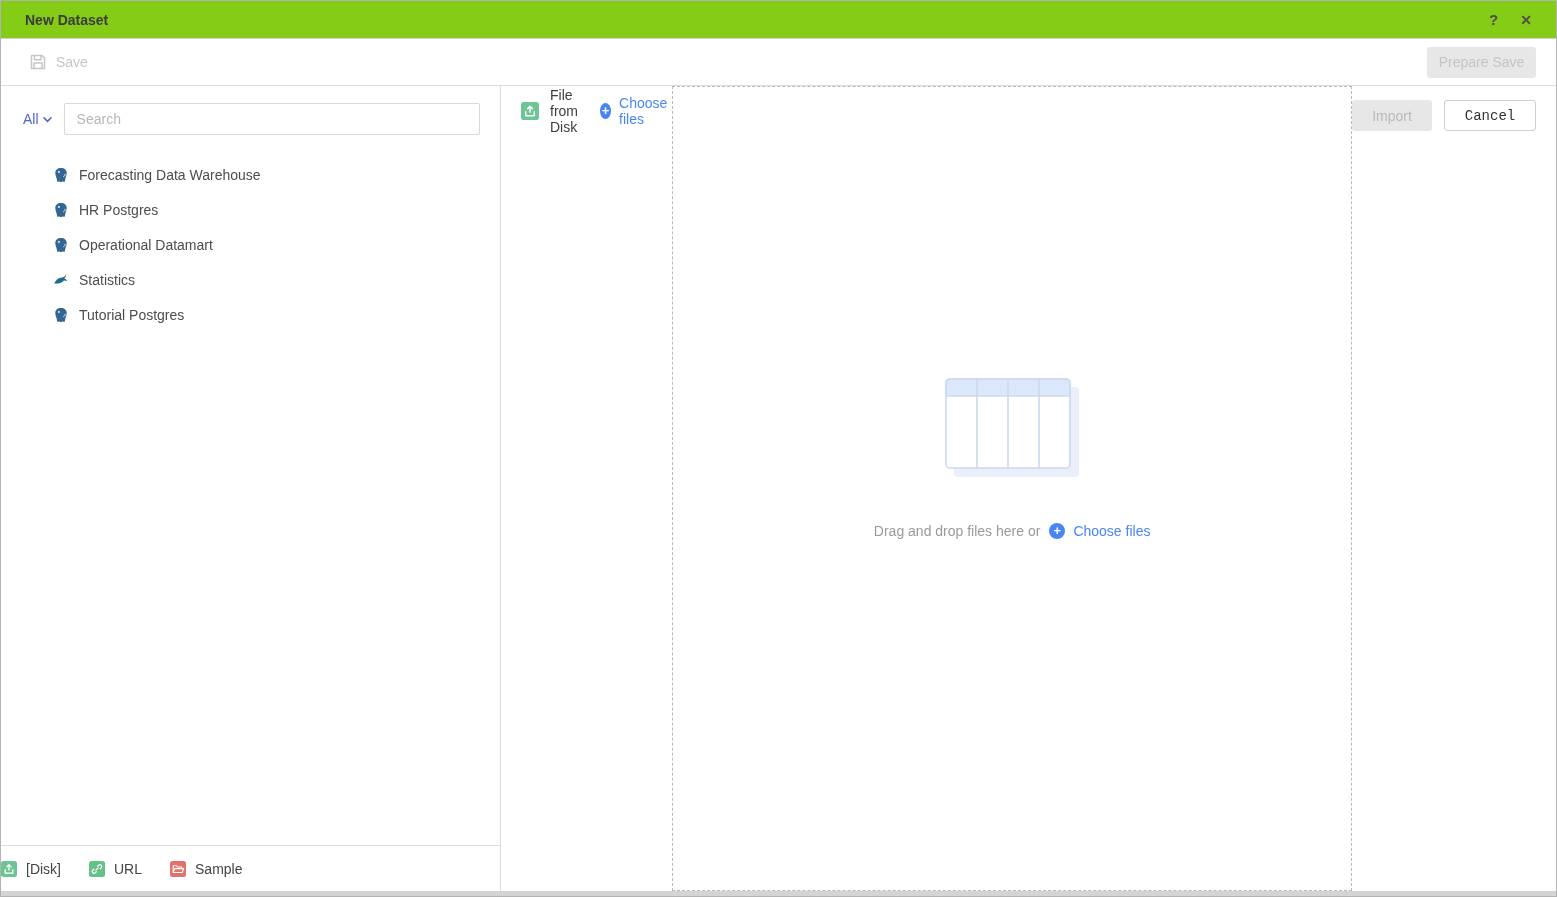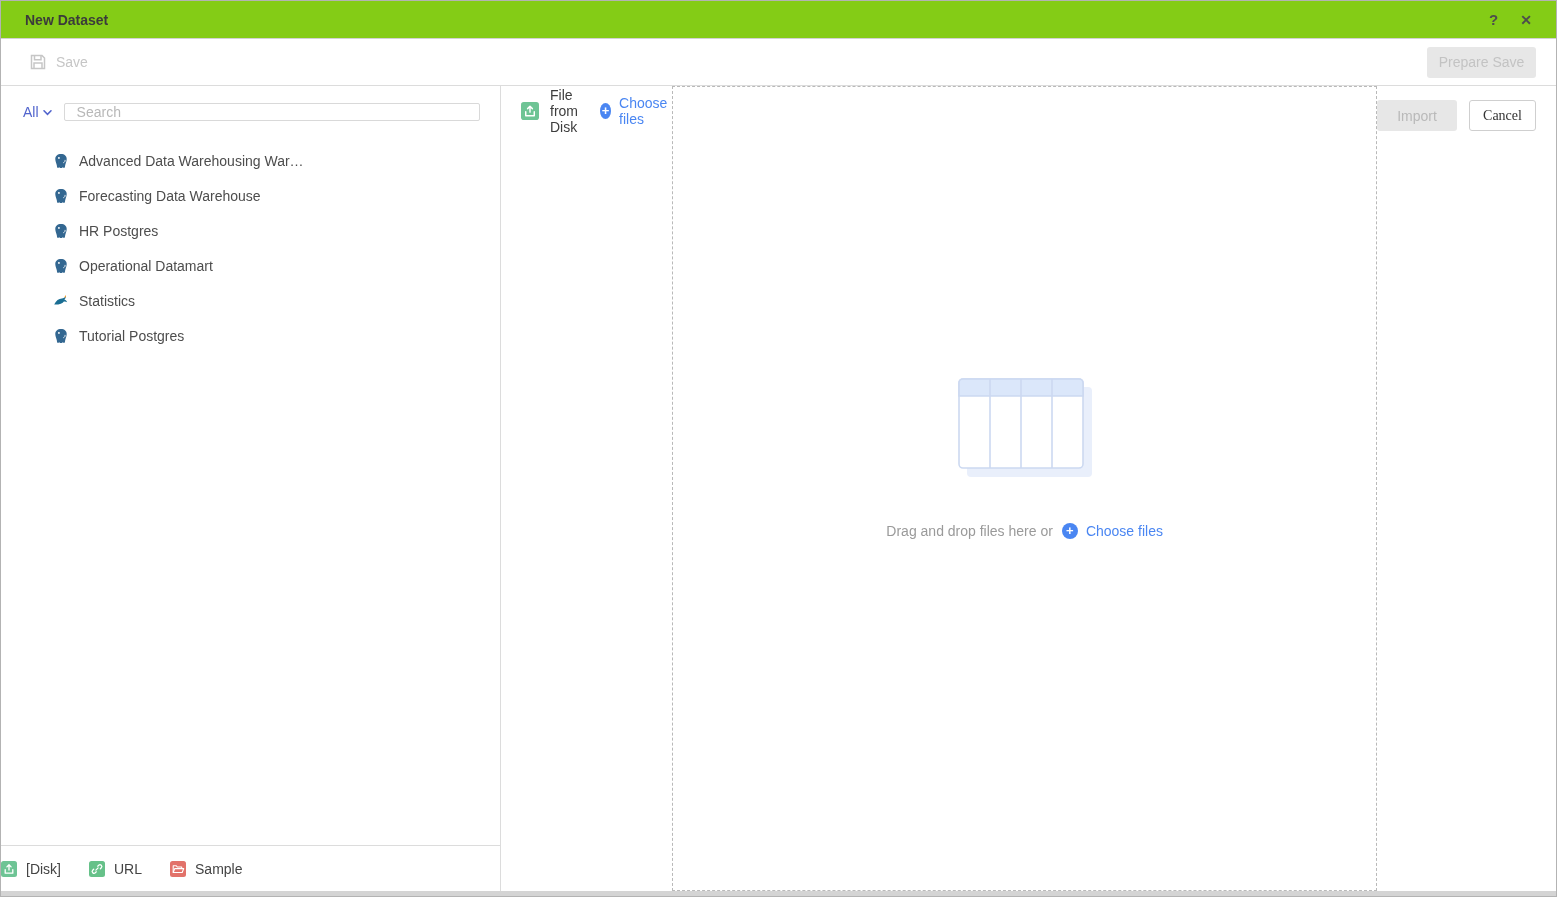--- a/index.html
+++ b/index.html
@@ -21,21 +21,21 @@
 
   
   .body-row { flex:1; display:flex; min-height:0; }
 
   
   .sidebar { width:500px; flex:0 0 500px; border-right:1px solid #dcdcdc; display:flex; flex-direction:column; }
   .sidebar-header { display:flex; align-items:center; gap:10px; padding:19px 0 0 26px; }
   .sidebar-header .hdr-label { font-size:14px; font-weight:bold; color:#333; }
   .search-row { display:flex; align-items:center; padding:17px 20px 8px 22px; }
   .all-dropdown { display:flex; align-items:center; gap:3px; color:#5164cd; font-size:14px; cursor:pointer; margin-right:11px; }
-  .search-input { flex:1; height:18px; border:1px solid #d9d9d9; border-radius:2px; padding:0 12px; font-size:14px; font-family:inherit; color:#444; outline:none; }
+  .search-input { flex:1; height:32px; border:1px solid #d9d9d9; border-radius:2px; padding:0 12px; font-size:14px; font-family:inherit; color:#444; outline:none; }
   .search-input::placeholder { color:#b8b8b8; }
   .catalog-list { flex:1; padding-top:14px; overflow:hidden; }
   .list-item { height:35px; display:flex; align-items:center; gap:10px; padding-left:52px; font-size:14px; color:#4d4d4d; cursor:pointer; }
 
   .sidebar-tabs { height:46px; flex:0 0 46px; border-top:1px solid #dcdcdc; display:flex; align-items:center; gap:28px; }
   .src-tab { display:flex; align-items:center; gap:9px; font-size:14px; color:#444; cursor:pointer; }
 
   
   .main { flex:1; display:flex; flex-direction:row; padding:0 20px; min-width:0; }
   .main-header { height:50px; flex:0 0 50px; display:flex; align-items:center; gap:11px; }
@@ -44,21 +44,21 @@
   .link-blue { display:flex; align-items:center; gap:8px; color:#4a86f2; font-size:14px; cursor:pointer; text-decoration:none; }
   .plus-circle { width:16px; height:16px; border-radius:50%; background:#4a86f2; color:#fff; font-size:13px; font-weight:bold; display:flex; align-items:center; justify-content:center; line-height:1; padding-bottom:1px; }
 
   .dropzone { flex:1; border:1px dashed #b9b9b9; display:flex; flex-direction:column; align-items:center; justify-content:center; }
   .dz-inner { display:flex; flex-direction:column; align-items:center; transform:translateY(-30px); }
   .dz-text-row { display:flex; align-items:center; gap:9px; margin-top:46px;justify-content:space-between; }
   .dz-hint { color:#9a9a9a; font-size:14px; }
 
   .main-footer { height:59px; flex:0 0 59px; display:flex; align-items:center; justify-content:flex-end; gap:12px; }
   .import-btn { width:80px; height:31px; background:#e7e7e7; color:#b9b9b9; border:none; border-radius:3px; font-size:14px; font-family:inherit; }
-  .cancel-btn { width:67px; height:31px; background:#fff; color:#333; border:1px solid #cfcfcf; border-radius:3px; font-size:14px; font-family:Liberation Serif, serif; cursor:pointer; }
+  .cancel-btn { width:92px; height:31px; background:#fff; color:#333; border:1px solid #cfcfcf; border-radius:3px; font-size:14px; font-family:Liberation Mono, monospace; cursor:pointer; }
 
   .window-bottom-edge { height:5px; flex:0 0 5px; background:#d4d4d4; }
 
   .icon16 { width:16px; height:16px; flex:0 0 16px; }
   .icon18 { width:18px; height:18px; flex:0 0 18px; }
 </style>
 </head>
 <body>
 
 <div class="window">
@@ -91,28 +91,20 @@
         <span class="all-dropdown">
           <span>All</span>
           <svg width="11" height="11" viewBox="0 0 11 11" fill="none" stroke="#5164cd" stroke-width="1.6" stroke-linecap="round">
             <path d="M2 3.8l3.5 3.5L9 3.8"></path>
           </svg>
         </span>
         <input class="search-input" type="text" placeholder="Search" style="">
       </div>
 
       <div class="catalog-list">
-        <div class="list-item">
-          <svg class="icon16" viewBox="0 0 16 16">
-              <path fill="#336791" d="M8 1C4.5 1 2.2 3 2.3 6.2c.1 2.6 1.2 4.4 1.5 6 .2 1.2.1 2.2.8 2.6.6.3 1.2-.2 1.5-.9.3.6.8 1.1 1.9 1.1s1.6-.5 1.9-1.1c.3.7.9 1.2 1.5.9.7-.4.6-1.4.8-2.6.3-1.6 1.4-3.4 1.5-6C13.8 3 11.5 1 8 1z"></path>
-              <circle cx="5.9" cy="4.9" r=".95" fill="#fff"></circle>
-              <path d="M10.7 9.6c.9-.4 1.6-1.2 1.4-2.3" stroke="#fff" stroke-width=".9" fill="none" stroke-linecap="round"></path>
-            </svg>
-          <span>Advanced Data Warehousing War…</span>
-        </div>
         <div class="list-item">
           <svg class="icon16" viewBox="0 0 16 16">
               <path fill="#336791" d="M8 1C4.5 1 2.2 3 2.3 6.2c.1 2.6 1.2 4.4 1.5 6 .2 1.2.1 2.2.8 2.6.6.3 1.2-.2 1.5-.9.3.6.8 1.1 1.9 1.1s1.6-.5 1.9-1.1c.3.7.9 1.2 1.5.9.7-.4.6-1.4.8-2.6.3-1.6 1.4-3.4 1.5-6C13.8 3 11.5 1 8 1z"></path>
               <circle cx="5.9" cy="4.9" r=".95" fill="#fff"></circle>
               <path d="M10.7 9.6c.9-.4 1.6-1.2 1.4-2.3" stroke="#fff" stroke-width=".9" fill="none" stroke-linecap="round"></path>
             </svg>
           <span>Forecasting Data Warehouse</span>
         </div>
         <div class="list-item">
           <svg class="icon16" viewBox="0 0 16 16">

